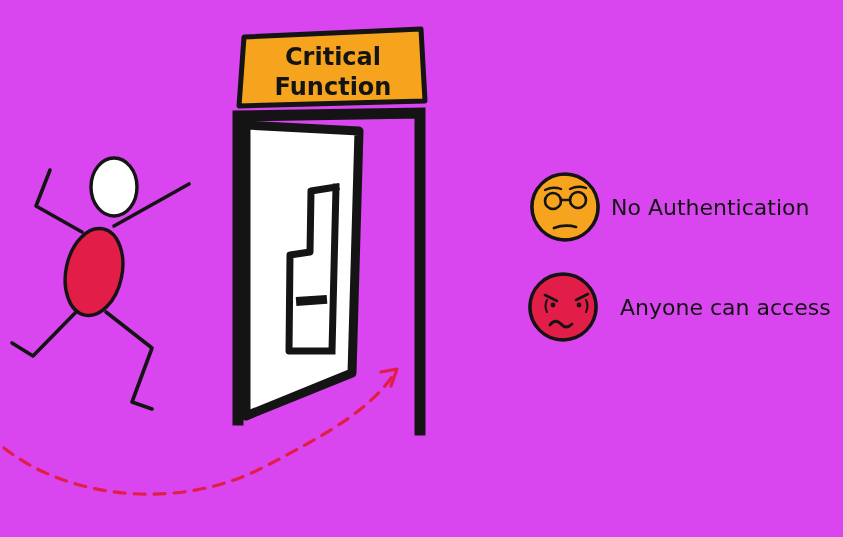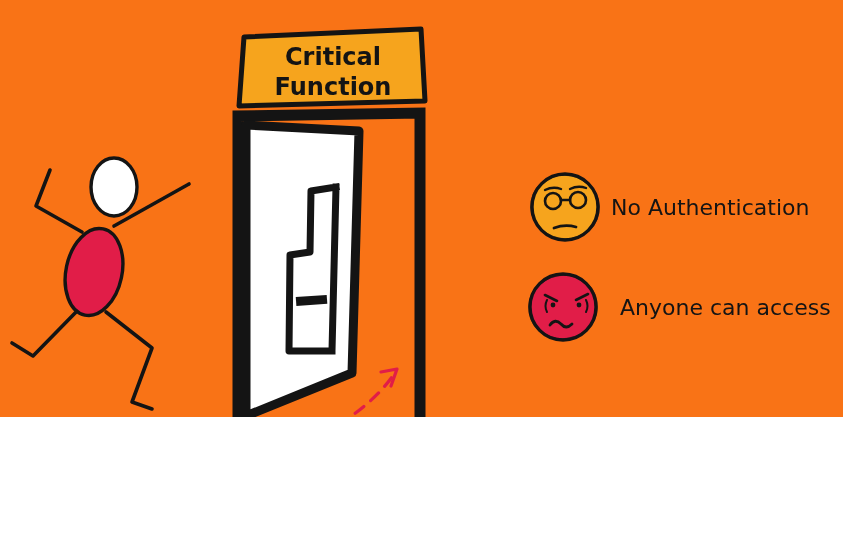--- a/index.html
+++ b/index.html
@@ -3,23 +3,23 @@
 <meta charset="utf-8">
 <style>
   html, body {
     margin: 0;
     padding: 0;
     background: #ffffff;
   }
   .stage {
     position: relative;
     width: 843px;
-    height: 417px;
+    height: 537px;
     overflow: hidden;
-    background: #f97316;
+    background: #d946ef;
     font-family: "DejaVu Sans", sans-serif;
   }
   svg { display: block; }
   .hand-text {
     font-family: "DejaVu Sans", sans-serif;
     fill: #141414;
   }
   .sign-text {
     font-family: "DejaVu Sans", sans-serif;
     font-weight: bold;

